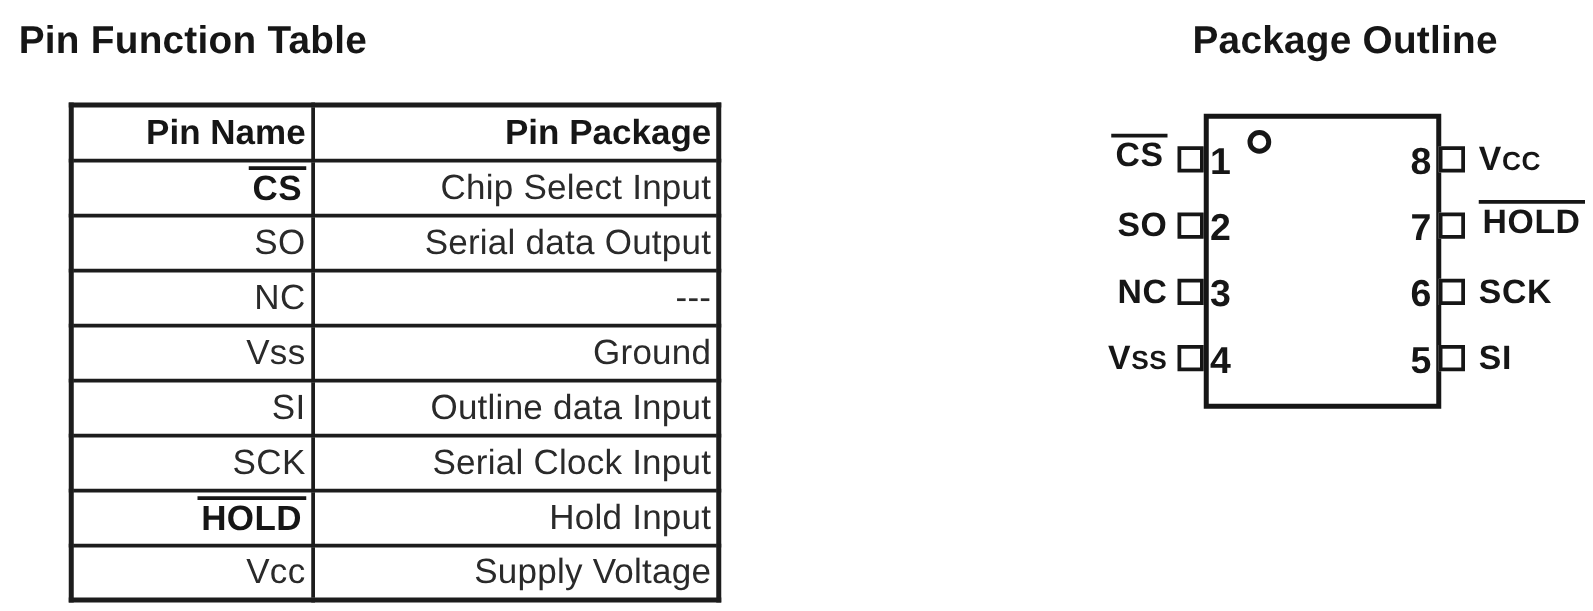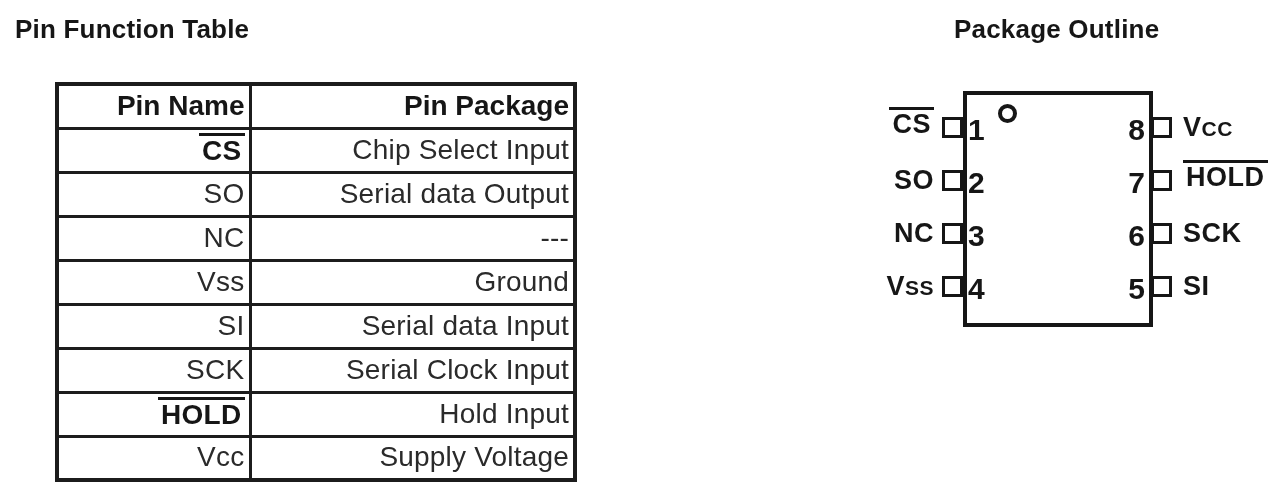--- a/index.html
+++ b/index.html
@@ -6,21 +6,21 @@
     --ink:#2a2a2a; --ink-bold:#161616; --line:#1c1c1c; --bg:#ffffff;
   }
   *{box-sizing:border-box;}
   html,body{margin:0;padding:0;}
   body{
     width:1274px;height:489px;background:var(--bg);
     font-family:"Liberation Sans", sans-serif;color:var(--ink);
     position:relative;overflow:hidden;
   }
   .title{
-    position:absolute;font-size:26px;font-weight:700;color:var(--ink-bold);
+    position:absolute;font-size:31px;font-weight:700;color:var(--ink-bold);
     letter-spacing:.2px;white-space:nowrap;
   }
   #title-left{left:15px;top:14px;}
   #title-right{left:954px;top:14px;}
 
   
   table.pin-table{
     position:absolute;left:55px;top:82px;width:522px;
     border-collapse:collapse;table-layout:fixed;
     border:4px solid var(--line);background:var(--bg);
@@ -91,21 +91,21 @@
       <tr>
         <td><span>NC</span></td>
         <td class="fn">---</td>
       </tr>
       <tr>
         <td><span>Vss</span></td>
         <td class="fn">Ground</td>
       </tr>
       <tr>
         <td><span>SI</span></td>
-        <td class="fn">Serial data Input</td>
+        <td class="fn">Outline data Input</td>
       </tr>
       <tr>
         <td><span>SCK</span></td>
         <td class="fn">Serial Clock Input</td>
       </tr>
       <tr>
         <td><span class="ol b">HOLD</span></td>
         <td class="fn">Hold Input</td>
       </tr>
       <tr>

